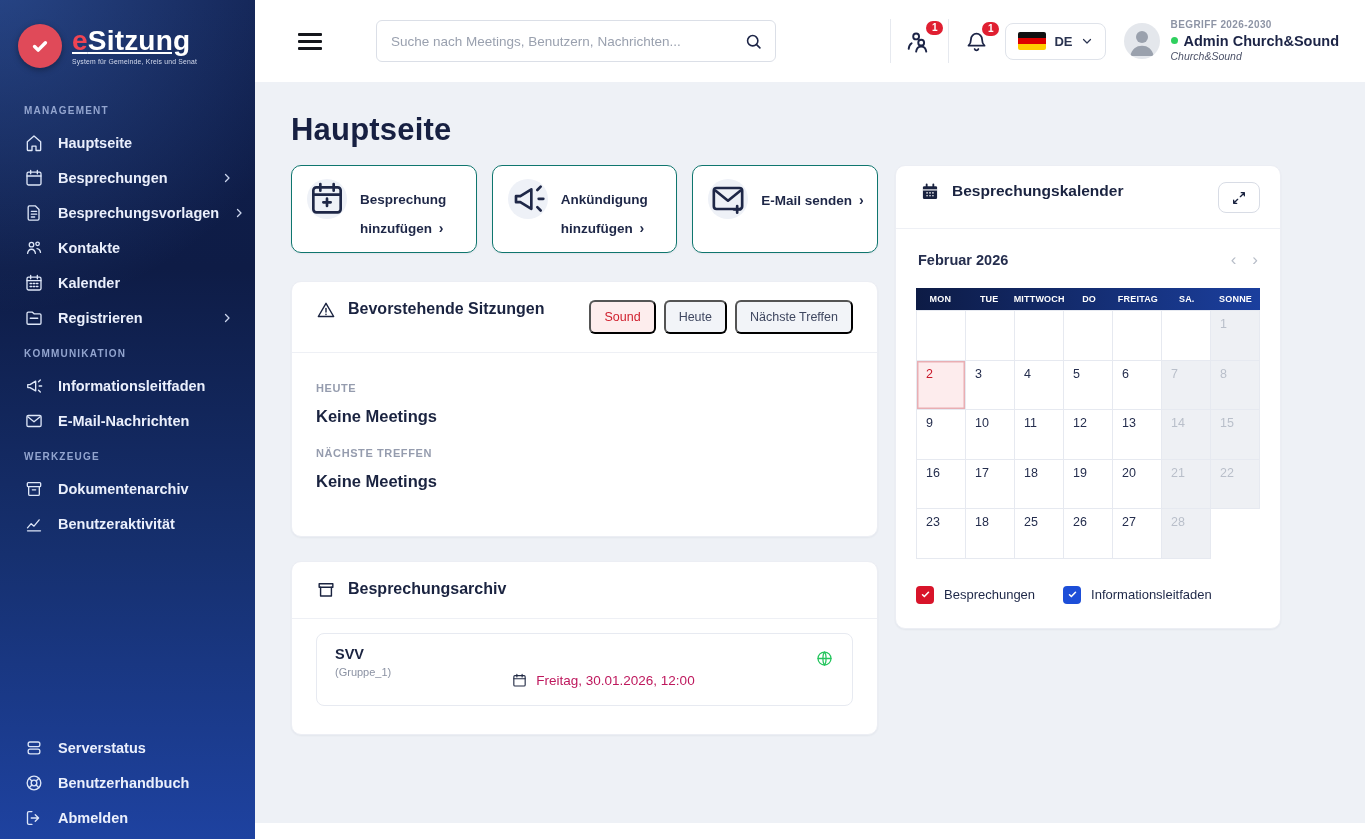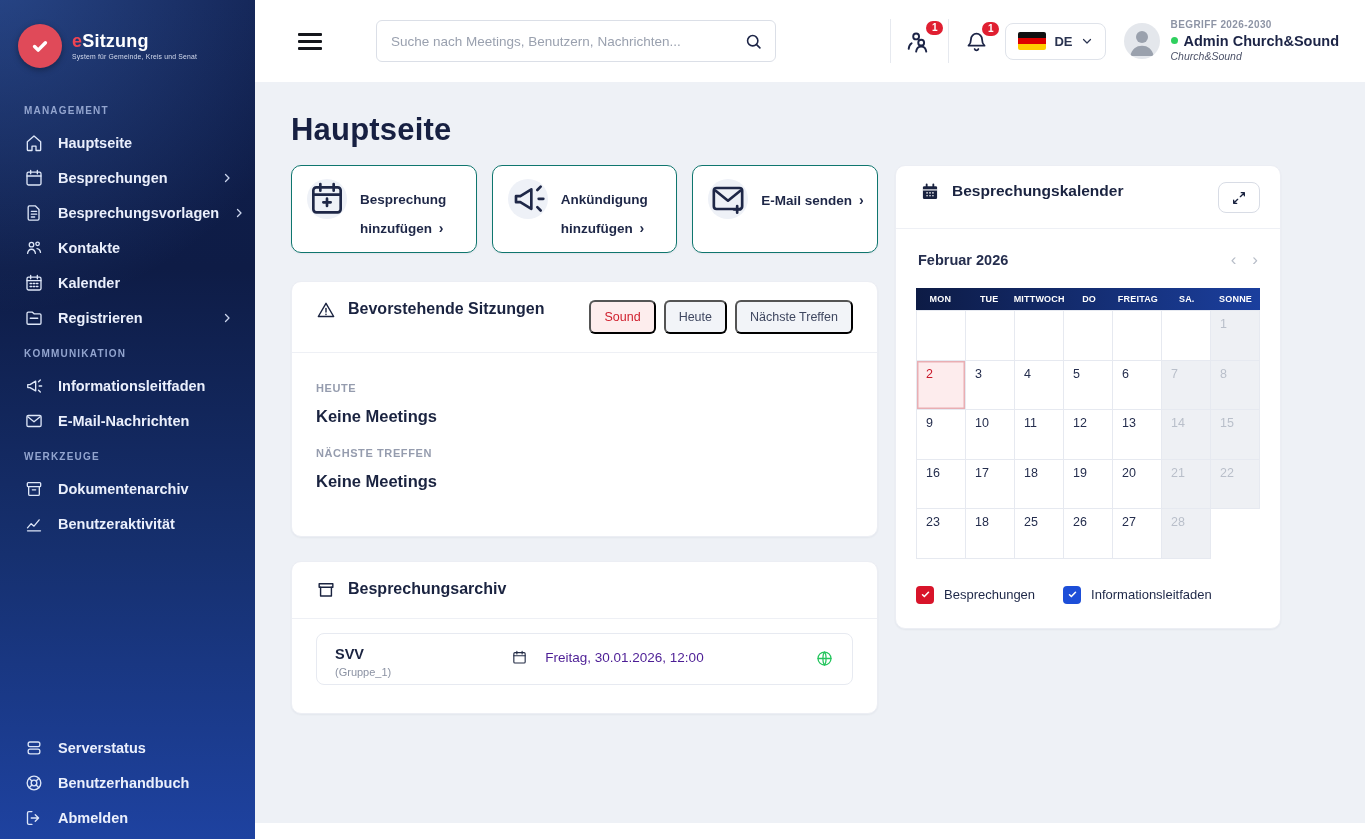--- a/index.html
+++ b/index.html
@@ -9,21 +9,21 @@
 
   
   .sidebar { width:255px; flex:none; height:839px; display:flex; flex-direction:column;
     background:linear-gradient(180deg,#101f4d 0%,#0e1c46 32%,#16306f 66%,#1e42a0 100%);
     position:relative; padding-top:16px; }
   .sidebar::before { content:""; position:absolute; inset:0;
     background:radial-gradient(circle at -5% -4%, rgba(70,120,210,.45), transparent 38%); pointer-events:none; }
   .logo-row { display:flex; align-items:center; gap:10px; padding:8px 18px 24px; position:relative; }
   .logo-circle { width:44px; height:44px; border-radius:50%; background:#e04a59; flex:none;
     display:flex; align-items:center; justify-content:center; box-shadow:0 2px 6px rgba(0,0,0,.35); }
-  .logo-name { font-size:18px; font-weight:bold; color:#fff; letter-spacing:.2px; line-height:1; }
+  .logo-name { font-size:28px; font-weight:bold; color:#fff; letter-spacing:.2px; line-height:1;text-decoration:underline; }
   .logo-name .e-red { color:#ef4453; }
   .logo-tagline { font-size:6.8px; color:#d4dbee; margin-top:3px; letter-spacing:.2px; }
   .section-label { padding:13px 24px 9px; font-size:10px; font-weight:bold; letter-spacing:1.2px; color:#93a5cf; position:relative; }
   .nav-item { display:flex; align-items:center; gap:14px; padding:0 22px 0 24px; height:35px;
     color:#eaeffc; font-size:14.5px; font-weight:600; cursor:pointer; position:relative; }
   .nav-item .ni-icon { width:20px; height:20px; flex:none; color:#dde6f8; }
   .nav-item .chev { margin-left:auto; color:#ccd6ee; }
   .nav-item .chev svg { width:12px; height:12px; }
   .sidebar-footer { margin-top:auto; padding-bottom:4px; position:relative; }
 
@@ -83,24 +83,24 @@
   .chips { margin-left:auto; display:flex; gap:8px; }
   .chip { font-size:12.5px; padding:8px 13px; border-radius:6px; background:#f2f4f8; color:#3f4760;
     font-weight:500; cursor:pointer; white-space:nowrap; }
   .chip.active { background:#fdeded; color:#d0202e; }
   .up-body { padding:20px 24px 24px; }
   .group-label { font-size:11px; font-weight:bold; color:#959cae; letter-spacing:.6px; margin:9px 0 13px; }
   .group-value { font-size:16.5px; font-weight:bold; color:#1a2340; margin-bottom:21px; }
 
   
   .arch-body { padding:14px 24px 28px; }
-  .entry { border:1px solid #e7eaf1; border-radius:8px; padding:12px 18px 6px; display:flex; align-items:flex-start; cursor:pointer; }
+  .entry { border:1px solid #e7eaf1; border-radius:8px; padding:12px 18px 16px; display:flex; align-items:flex-start; cursor:pointer; }
   .entry-name { font-size:14.5px; font-weight:bold; color:#1a2340; }
   .entry-group { font-size:11px; color:#8b92a3; margin-top:4px; }
-  .entry-date { display:flex; align-items:center; gap:17px; font-size:13.5px; color:#4c1d95; margin-left:120px; padding-top:3px; white-space:nowrap; }
+  .entry-date { display:flex; align-items:center; gap:8px; font-size:13.5px; color:#be185d; margin-left:120px; padding-top:3px; white-space:nowrap;margin-top:23px; }
   .entry-globe { margin-left:auto; color:#25c55e; padding-top:3px; }
 
   
   .expand-btn { margin-left:auto; width:42px; height:31px; border:1px solid #d8dce5; border-radius:8px;
     background:#fff; display:flex; align-items:center; justify-content:center; color:#1a2340; cursor:pointer; }
   .cal-body { padding:16px 20px 24px; }
   .month-row { display:flex; align-items:center; margin:6px 2px 20px; }
   .month-label { font-size:14.5px; font-weight:bold; color:#252e4e; }
   .mnav { margin-left:auto; display:flex; gap:16px; }
   .mnav span { color:#b7bdc8; font-size:17px; line-height:1; cursor:pointer; }

